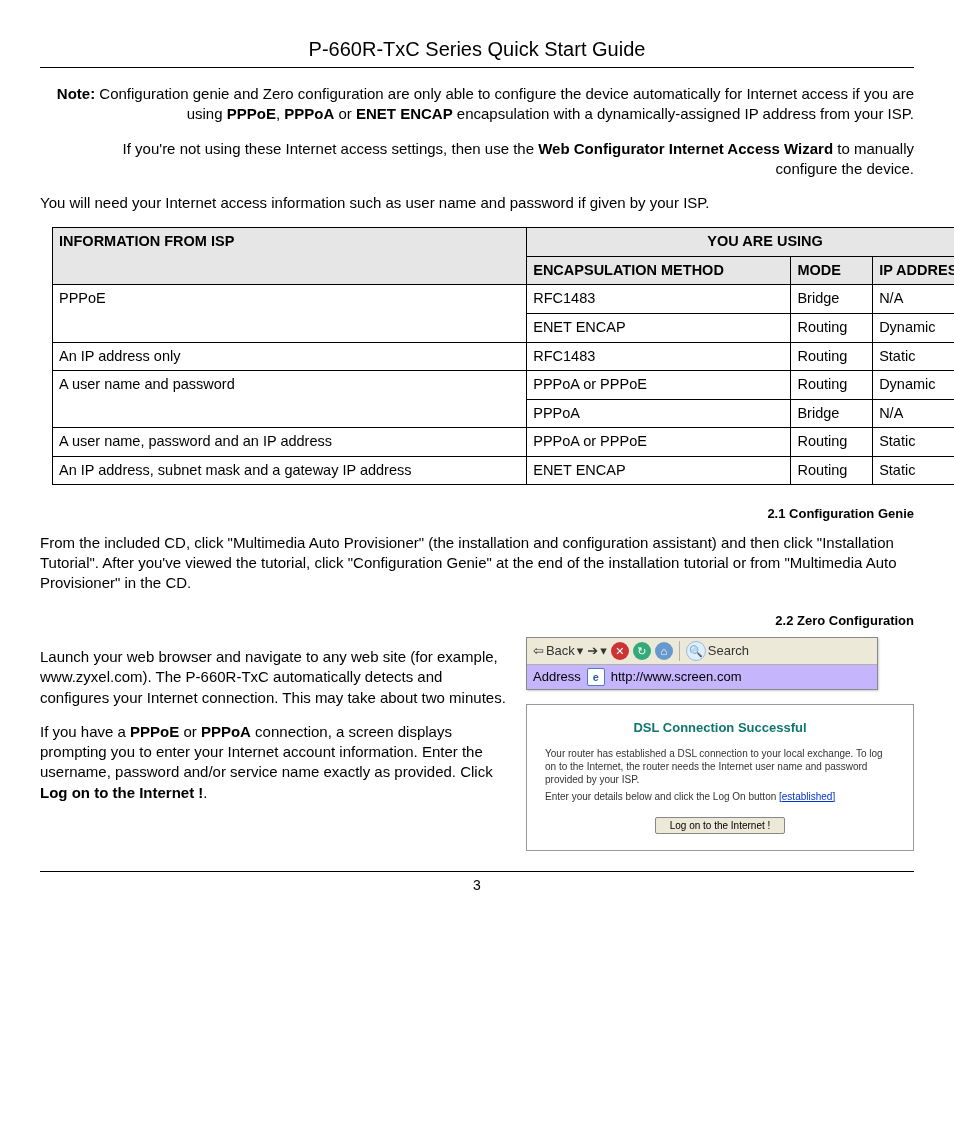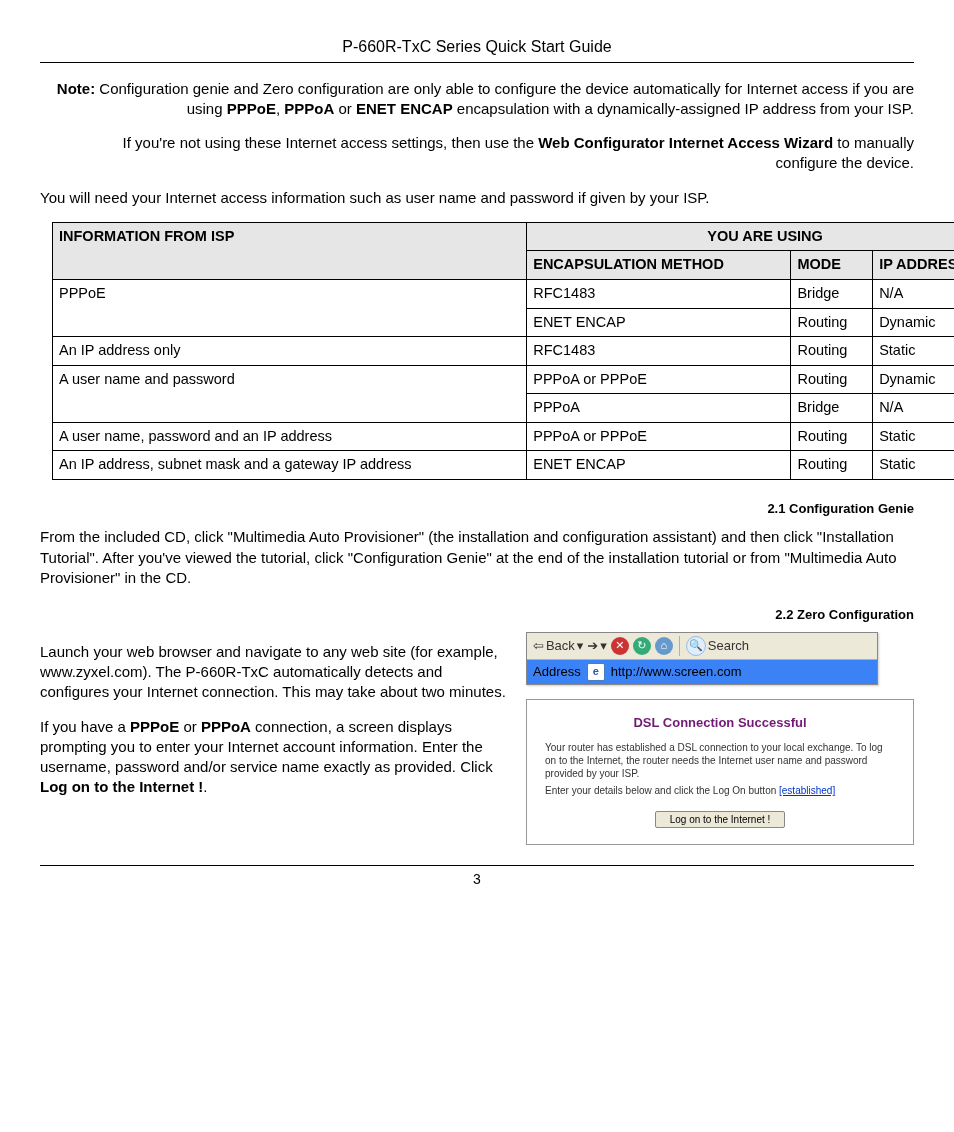--- a/index.html
+++ b/index.html
@@ -7,21 +7,21 @@
     font-size: 15px;
     color: #000;
     margin: 0;
     padding: 36px 40px;
     width: 954px;
     box-sizing: border-box;
     line-height: 1.35;
   }
   .header-title {
     text-align: center;
-    font-size: 16px;
+    font-size: 20px;
     margin-bottom: 4px;
   }
   hr.topline, hr.bottomline {
     border: none;
     border-top: 1px solid #000;
     margin: 0 0 16px 0;
   }
   hr.bottomline { margin: 20px 0 4px 0; }
   .note-block {
     margin: 4px 0 14px 0;
@@ -73,21 +73,21 @@
     align-items: center;
     gap: 4px;
     padding: 3px 6px;
     border-bottom: 1px solid #b0b0b0;
   }
   .toolbar .row2 {
     display: flex;
     align-items: center;
     gap: 6px;
     padding: 3px 6px;
-    background: #3b82f6;
+    background: #c4b5fd;
   }
   .tb-btn { display:inline-flex; align-items:center; gap:2px; color:#333; }
   .tb-sep { width:1px; height:20px; background:#b0b0b0; margin:0 2px; }
   .glyph-circle {
     width:18px;height:18px;border-radius:50%;display:inline-flex;
     align-items:center;justify-content:center;font-size:11px;color:#fff;
   }
   .stop-cir { background:#c33; }
   .refresh-cir { background:#3a7; }
   .home-cir { background:#69c; color:#fff;}
@@ -104,21 +104,21 @@
     border: 1px solid #999;
     background: #fff;
     margin-top: 14px;
     padding: 14px 18px 16px 18px;
     font-family: Tahoma, Arial, sans-serif;
     font-size: 10px;
     color: #333;
     box-shadow: 1px 1px 2px rgba(0,0,0,0.15);
   }
   .dialog .dlg-title {
-    color: #701a75;
+    color: #0f766e;
     font-weight: bold;
     font-size: 13px;
     text-align: center;
     margin-bottom: 10px;
   }
   .dialog p { margin: 4px 0; line-height:1.3;}
   .dialog a { color: #0033cc; text-decoration: underline; }
   .dlg-form { margin-top: 10px; }
   .dlg-row { display:flex; align-items:center; margin:4px 0; }
   .dlg-row label { width: 155px; }

